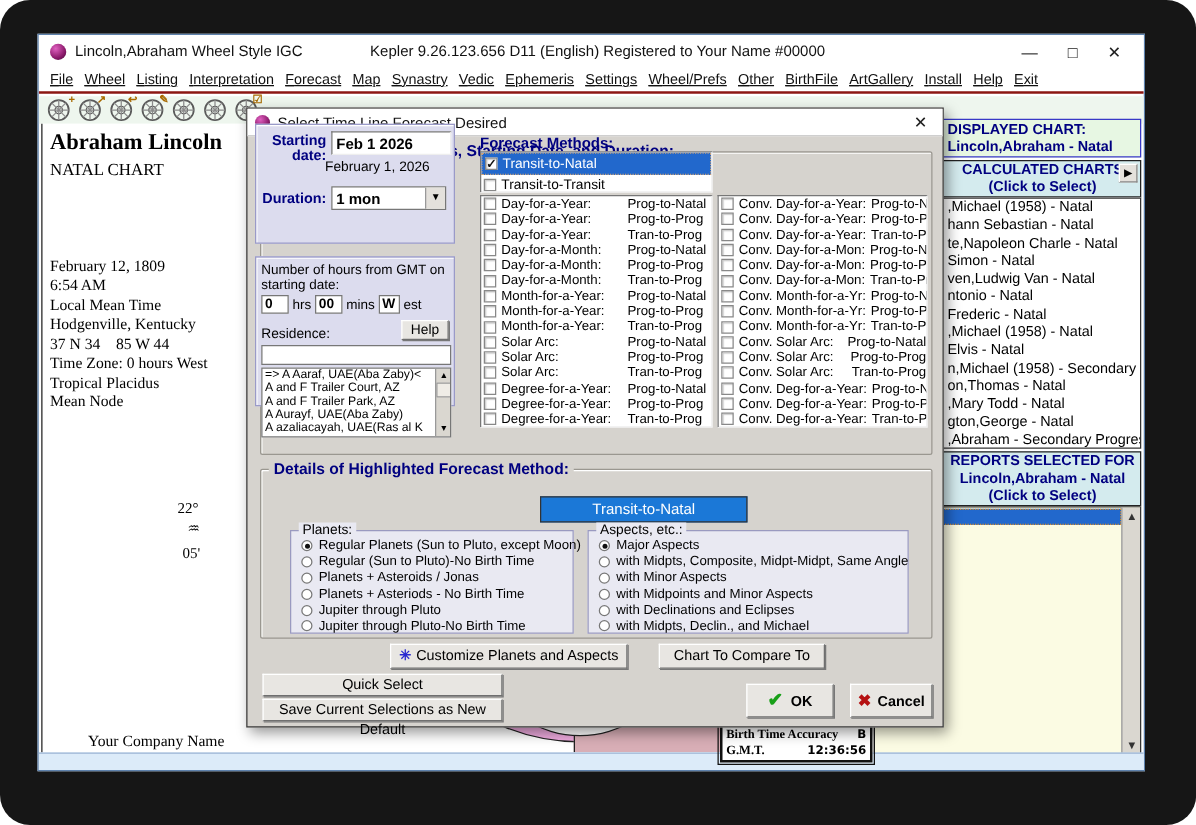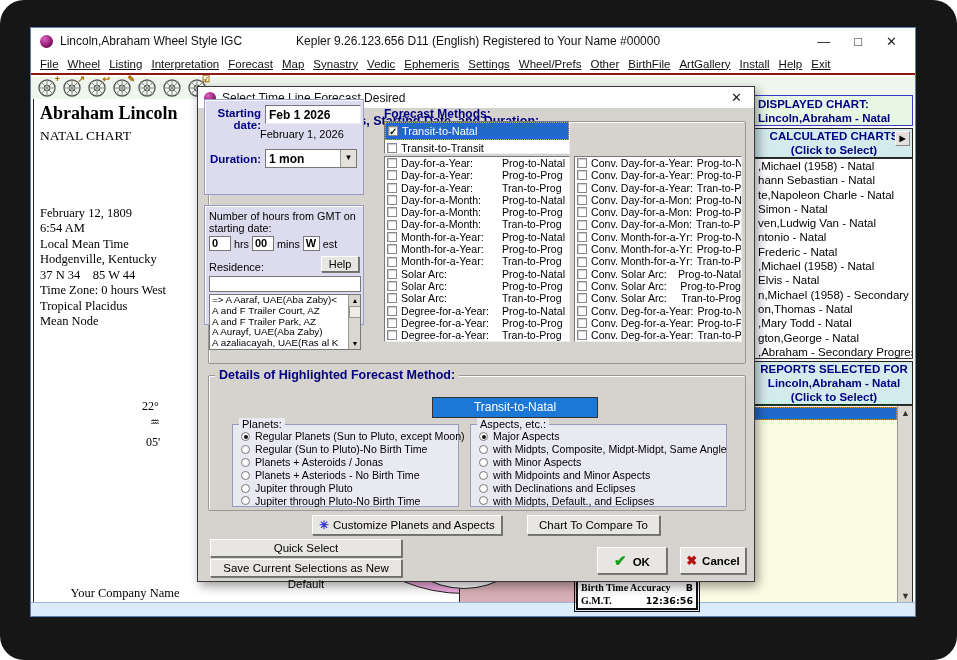--- a/index.html
+++ b/index.html
@@ -672,21 +672,21 @@
               <span>with Midpoints and Minor Aspects</span>
             </div>
 
             <div class="opt">
               <span class="radio"></span>
               <span>with Declinations and Eclipses</span>
             </div>
 
             <div class="opt">
               <span class="radio"></span>
-              <span>with Midpts, Default., and Eclipses</span>
+              <span>with Midpts, Declin., and Michael</span>
             </div>
           </div>
       </div>
 
       <div class="btn cust-btn">
         <span class="ast">✳</span><span>Customize Planets and Aspects</span>
       </div>
       <div class="btn cmp-btn">Chart To Compare To</div>
       <div class="btn quick-btn">Quick Select</div>
       <div class="btn save-btn">Save Current Selections as New Default</div>

